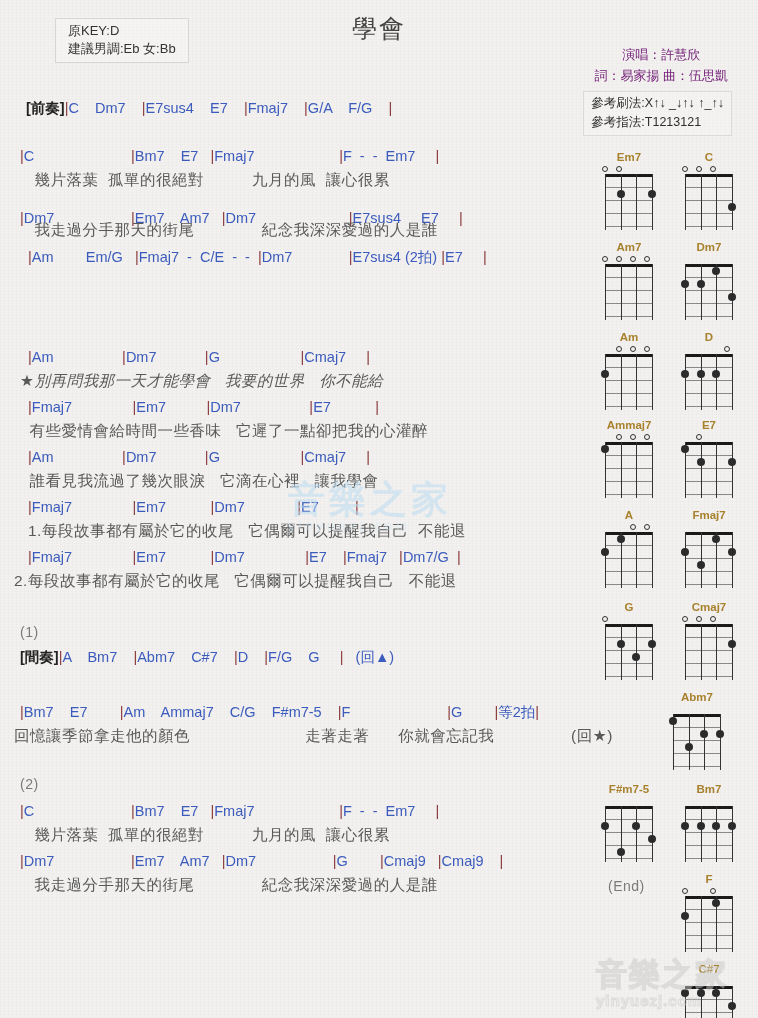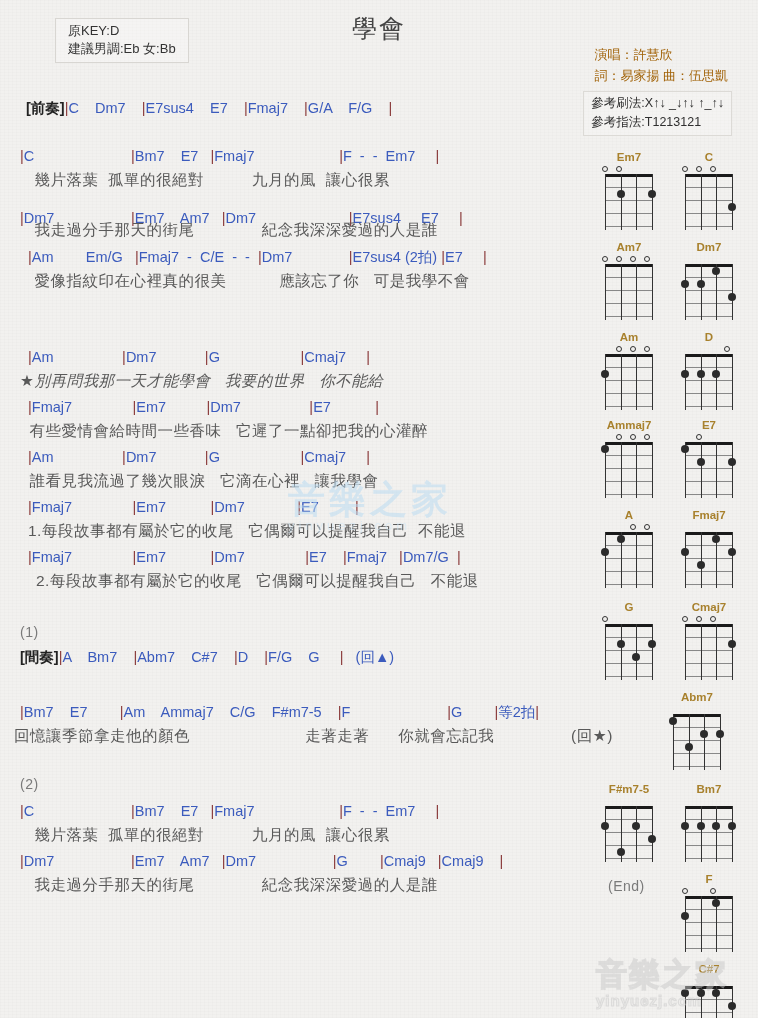--- a/index.html
+++ b/index.html
@@ -30,21 +30,21 @@
     font-size:13px;color:#333;
     background:rgba(255,255,255,0.25);
   }
   .title{
     position:absolute;left:0;top:12px;width:758px;
     text-align:center;font-size:25px;color:#444;
     letter-spacing:2px;font-weight:400;
   }
   .credits{
     position:absolute;right:30px;top:44px;
-    text-align:left;font-size:13px;color:#a16207;line-height:21px;
+    text-align:center;font-size:13px;color:#701a75;line-height:21px;
   }
   .strumbox{
     position:absolute;right:26px;top:91px;
     border:1px solid #dcdad6;
     padding:2px 7px 3px 7px;
     font-size:12.5px;color:#2f2f2f;line-height:19px;
     background:rgba(255,255,255,0.2);
   }
 
   
@@ -141,36 +141,35 @@
 
     <div class="row chordline" style="left:26px;top:99px;"><span class="sect">[前奏]</span><span><span class="bar">|</span>C    Dm7    <span class="bar">|</span>E7sus4    E7    <span class="bar">|</span>Fmaj7    <span class="bar">|</span>G/A    F/G    <span class="bar">|</span></span></div>
 
     <div class="row chordline" style="left:20px;top:148px;"><span class="bar">|</span>C                        <span class="bar">|</span>Bm7    E7   <span class="bar">|</span>Fmaj7                     <span class="bar">|</span>F  -  -  Em7     <span class="bar">|</span></div>
     <div class="row lyricline" style="left:20px;top:170px;">   幾片落葉  孤單的很絕對          九月的風  讓心很累</div>
 
     <div class="row chordline" style="left:20px;top:210px;"><span class="bar">|</span>Dm7                   <span class="bar">|</span>Em7    Am7   <span class="bar">|</span>Dm7                       <span class="bar">|</span>E7sus4     E7     <span class="bar">|</span></div>
     <div class="row lyricline" style="left:20px;top:220px;">   我走過分手那天的街尾              紀念我深深愛過的人是誰</div>
 
     <div class="row chordline" style="left:20px;top:248px;">  <span class="bar">|</span>Am        Em/G   <span class="bar">|</span>Fmaj7  -  C/E  -  -  <span class="bar">|</span>Dm7              <span class="bar">|</span>E7sus4 (2拍) <span class="bar">|</span>E7     <span class="bar">|</span></div>
-    <div class="row lyricline" style="left:20px;top:271px;">   愛像指紋印在心裡真的很美           應該忘了你   可是我學不會</div>
 
     <div class="row chordline" style="left:20px;top:349px;">  <span class="bar">|</span>Am                 <span class="bar">|</span>Dm7            <span class="bar">|</span>G                    <span class="bar">|</span>Cmaj7     <span class="bar">|</span></div>
     <div class="row lyricline" style="left:20px;top:371px;font-style:italic;">★別再問我那一天才能學會   我要的世界   你不能給</div>
 
     <div class="row chordline" style="left:20px;top:399px;">  <span class="bar">|</span>Fmaj7               <span class="bar">|</span>Em7          <span class="bar">|</span>Dm7                 <span class="bar">|</span>E7           <span class="bar">|</span></div>
     <div class="row lyricline" style="left:20px;top:421px;">  有些愛情會給時間一些香味   它遲了一點卻把我的心灌醉</div>
 
     <div class="row chordline" style="left:20px;top:449px;">  <span class="bar">|</span>Am                 <span class="bar">|</span>Dm7            <span class="bar">|</span>G                    <span class="bar">|</span>Cmaj7     <span class="bar">|</span></div>
     <div class="row lyricline" style="left:20px;top:471px;">  誰看見我流過了幾次眼淚   它滴在心裡   讓我學會</div>
 
     <div class="row chordline" style="left:20px;top:499px;">  <span class="bar">|</span>Fmaj7               <span class="bar">|</span>Em7           <span class="bar">|</span>Dm7             <span class="bar">|</span>E7         <span class="bar">|</span></div>
     <div class="row lyricline" style="left:28px;top:521px;">1.每段故事都有屬於它的收尾   它偶爾可以提醒我自己  不能退</div>
 
     <div class="row chordline" style="left:20px;top:549px;">  <span class="bar">|</span>Fmaj7               <span class="bar">|</span>Em7           <span class="bar">|</span>Dm7               <span class="bar">|</span>E7    <span class="bar">|</span>Fmaj7   <span class="bar">|</span>Dm7/G  <span class="bar">|</span></div>
-    <div class="row lyricline" style="left:14px;top:571px;margin-left:22px;">2.每段故事都有屬於它的收尾   它偶爾可以提醒我自己   不能退</div>
+    <div class="row lyricline" style="left:14px;top:571px;">2.每段故事都有屬於它的收尾   它偶爾可以提醒我自己   不能退</div>
 
     <div class="row lyricline grey" style="left:20px;top:624px;font-size:14px;">(1)</div>
 
     <div class="row chordline" style="left:20px;top:648px;"><span class="sect">[間奏]</span><span><span class="bar">|</span>A    Bm7    <span class="bar">|</span>Abm7    C#7    <span class="bar">|</span>D    <span class="bar">|</span>F/G    G     <span class="bar">|</span>   (回▲)</span></div>
 
     <div class="row chordline" style="left:20px;top:703px;"><span class="bar">|</span>Bm7    E7        <span class="bar">|</span>Am    Ammaj7    C/G    F#m7-5    <span class="bar">|</span>F                        <span class="bar">|</span>G        <span class="bar">|</span>等2拍<span class="bar">|</span></div>
     <div class="row lyricline" style="left:14px;top:726px;">回憶讓季節拿走他的顏色                        走著走著      你就會忘記我                (回★)</div>
 
     <div class="row lyricline grey" style="left:20px;top:776px;font-size:14px;">(2)</div>
 

